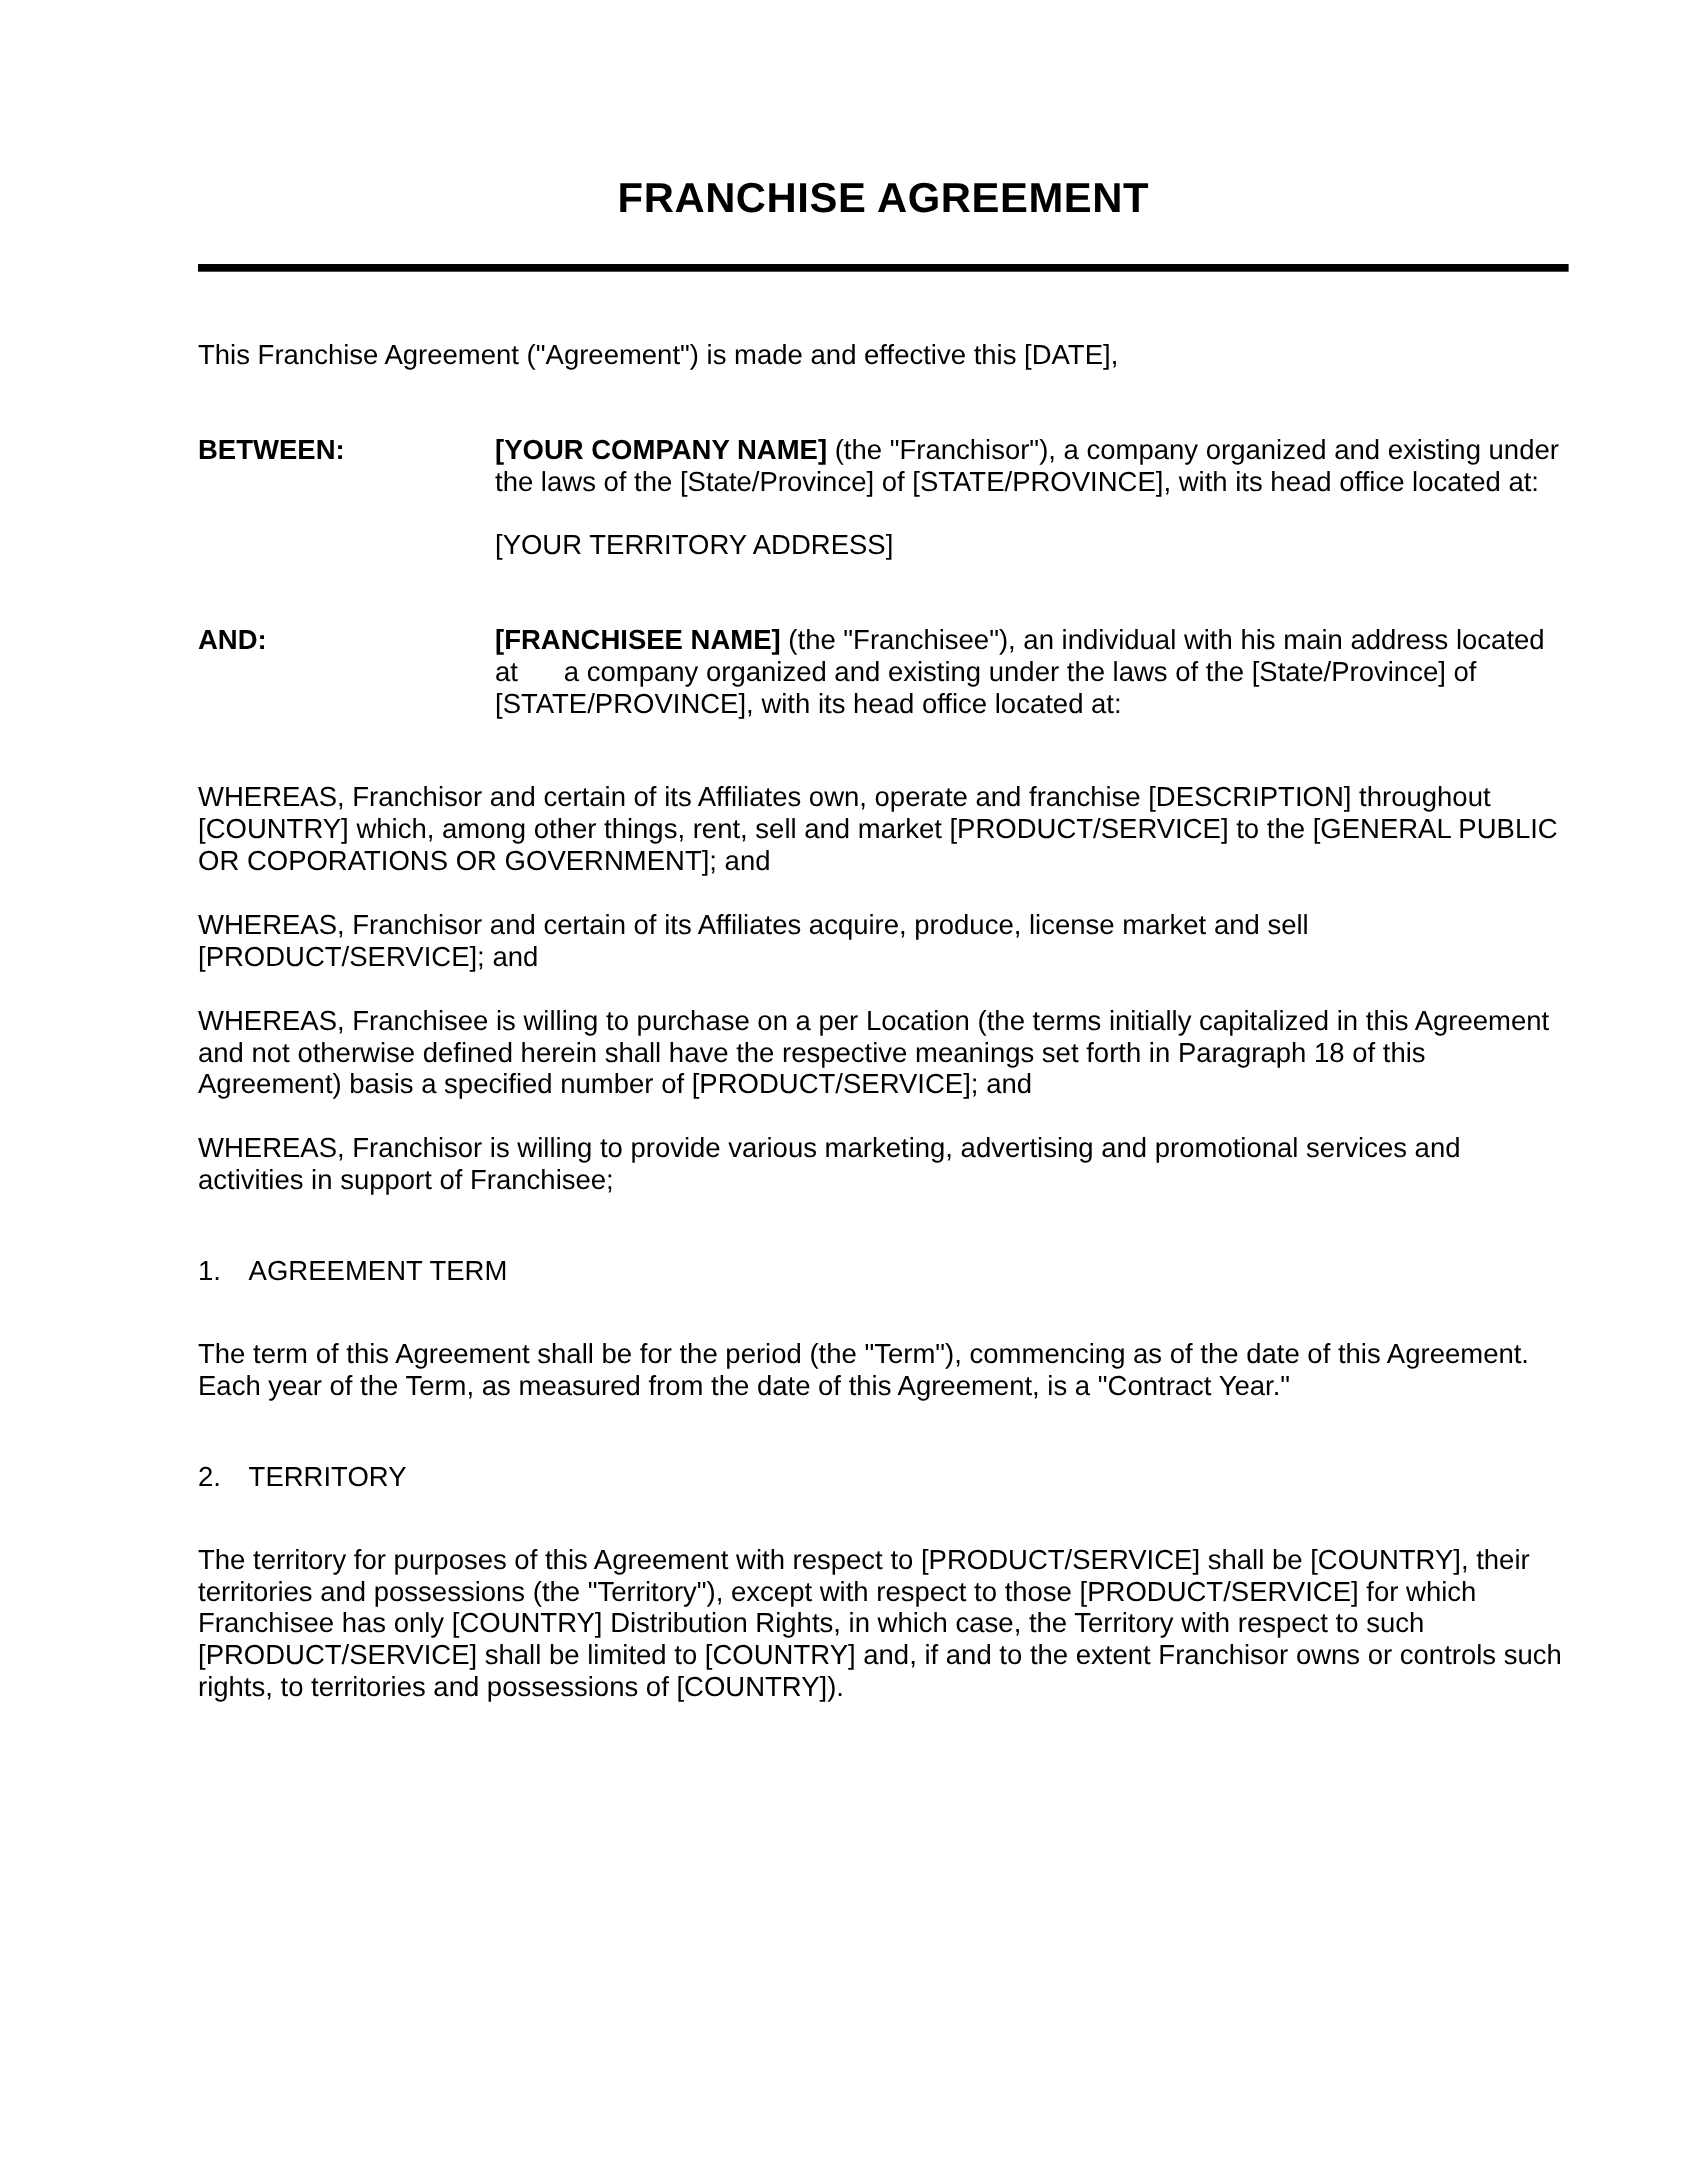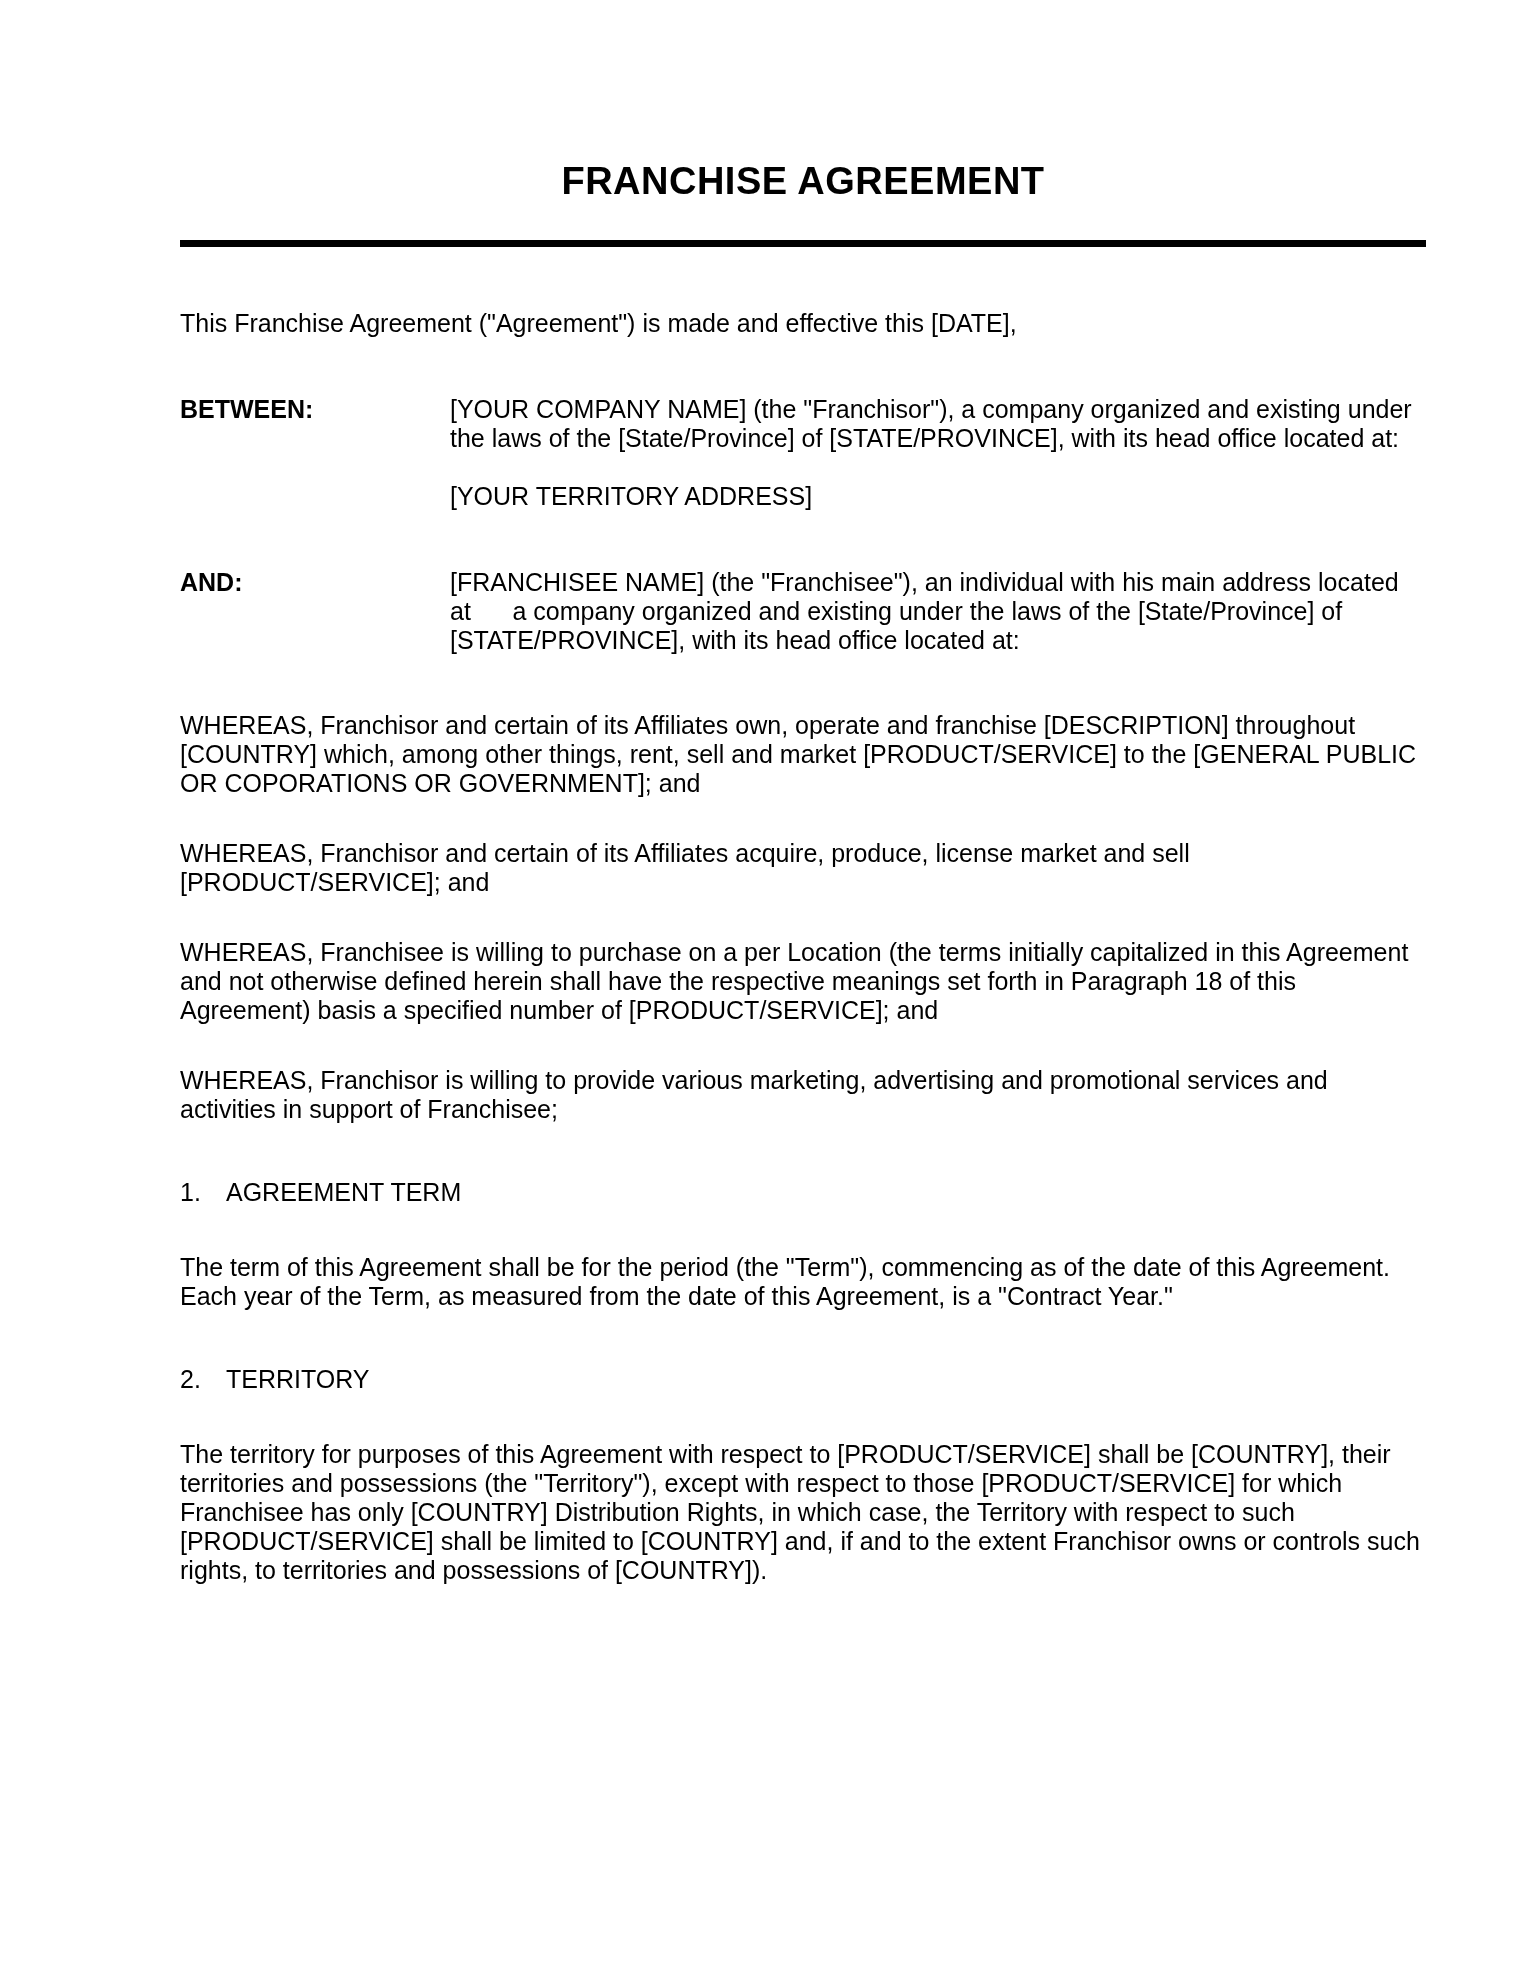--- a/index.html
+++ b/index.html
@@ -47,30 +47,30 @@
     margin-top: 57px;
   }
   .party-label {
     flex: 0 0 270px;
     font-weight: 700;
   }
   .party-body {
     flex: 1 1 auto;
   }
   .party-name {
-    font-weight: 400;
+    font-weight: 700;
   }
   .party-address {
     margin-top: 29px;
   }
   .recital-first {
     margin-top: 56px;
   }
   .recital {
-    margin-top: 41px;
+    margin-top: 29px;
   }
   .section-heading {
     margin-top: 54px;
     font-weight: 400;
   }
   .sec-num {
     display: inline-block;
     width: 46px;
   }
   .section-body {

